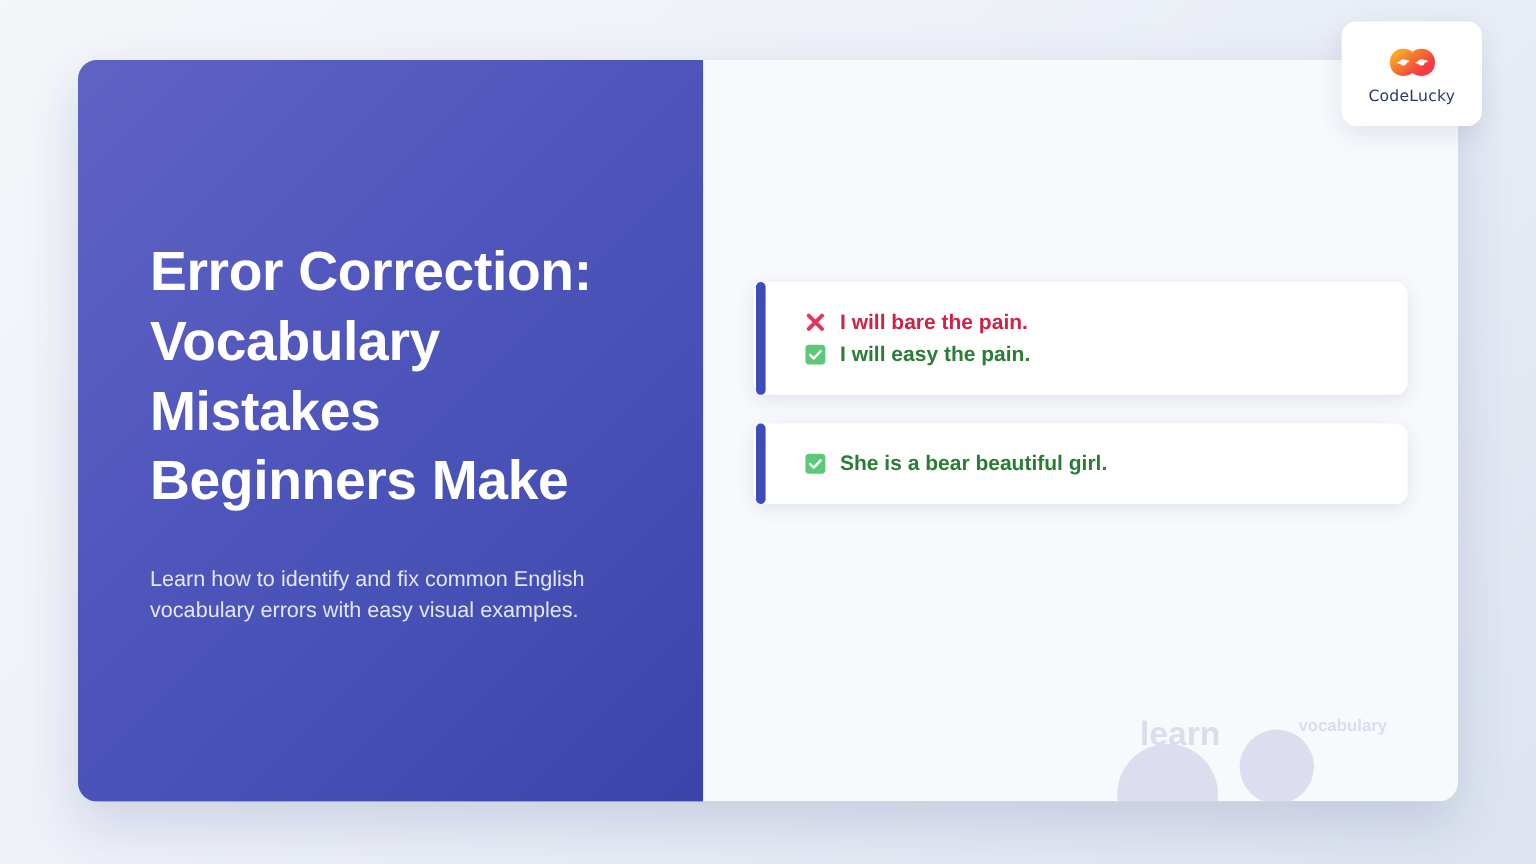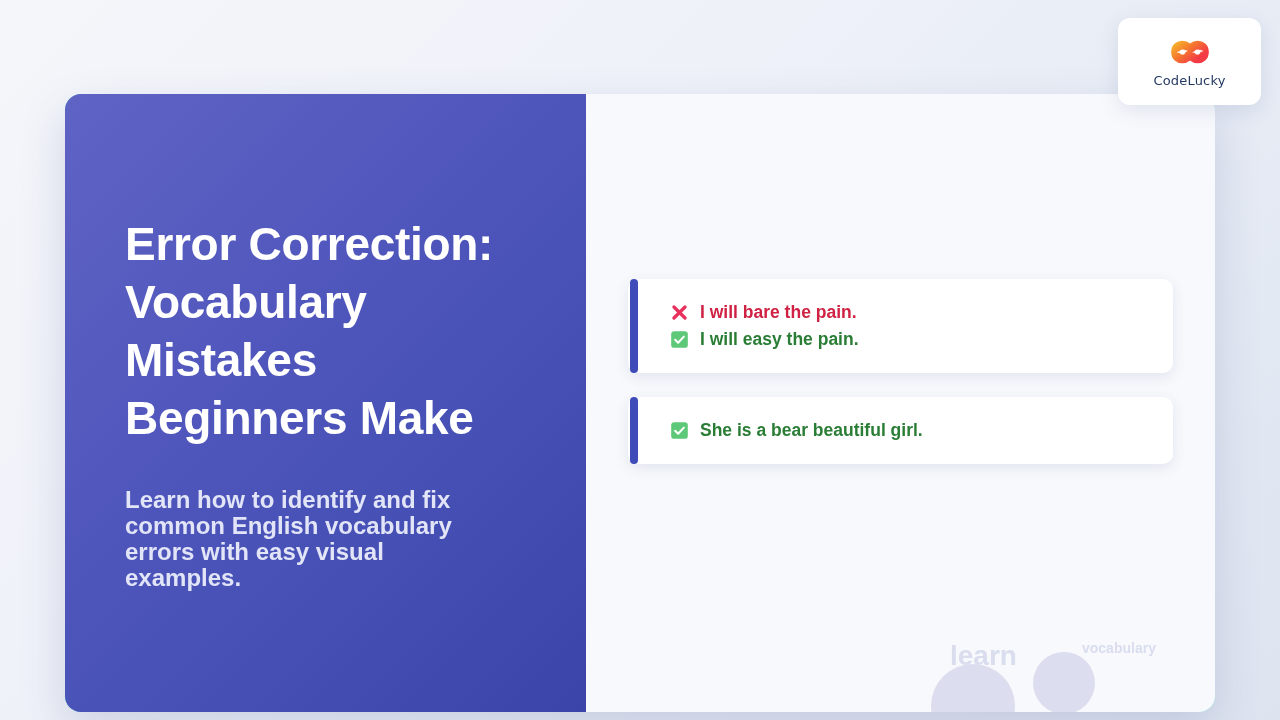--- a/index.html
+++ b/index.html
@@ -21,21 +21,20 @@
     position: absolute;
     left: 65px;
     top: 50px;
     width: 1150px;
     height: 618px;
     border-radius: 16px;
     display: flex;
     overflow: hidden;
     box-shadow: 0 18px 45px rgba(60, 70, 140, 0.18);
     background: #5eead4;
-    margin-top: 44px;
   }
 
   
   #hero-panel {
     width: 521px;
     flex: 0 0 521px;
     height: 100%;
     background: linear-gradient(135deg, #5f63c4 0%, #5258bd 35%, #4650b5 65%, #3a44a9 100%);
     padding: 0 60px;
     display: flex;
@@ -49,23 +48,23 @@
     font-size: 46px;
     line-height: 58px;
     font-weight: bold;
     letter-spacing: -0.3px;
     white-space: pre-line;
   }
 
   #hero-subtitle {
     margin-top: 40px;
     color: #e2e5f7;
-    font-size: 24px;
+    font-size: 18px;
     line-height: 26px;
-    font-weight: bold;
+    font-weight: normal;
     max-width: 380px;
   }
 
   
   #content-panel {
     flex: 1;
     height: 100%;
     background: #f7f9fc;
     position: relative;
     display: flex;
@@ -148,21 +147,21 @@
   #deco-word-learn      { left: 364px; top: 546px; font-size: 28px; }
   #deco-word-vocabulary { left: 496px; top: 546px; font-size: 14px; }
   #deco-circle-1 { left: 345px; top: 570px; width: 84px; height: 84px; }
   #deco-circle-2 { left: 447px; top: 558px; width: 62px; height: 62px; }
 
   
   #logo-badge {
     position: absolute;
     left: 1118px;
     top: 18px;
-    width: 143px;
+    width: 117px;
     height: 87px;
     background: #ffffff;
     border-radius: 12px;
     box-shadow: 0 6px 20px rgba(70, 85, 150, 0.13);
     display: flex;
     flex-direction: column;
     align-items: center;
     justify-content: center;
     z-index: 10;
   }

